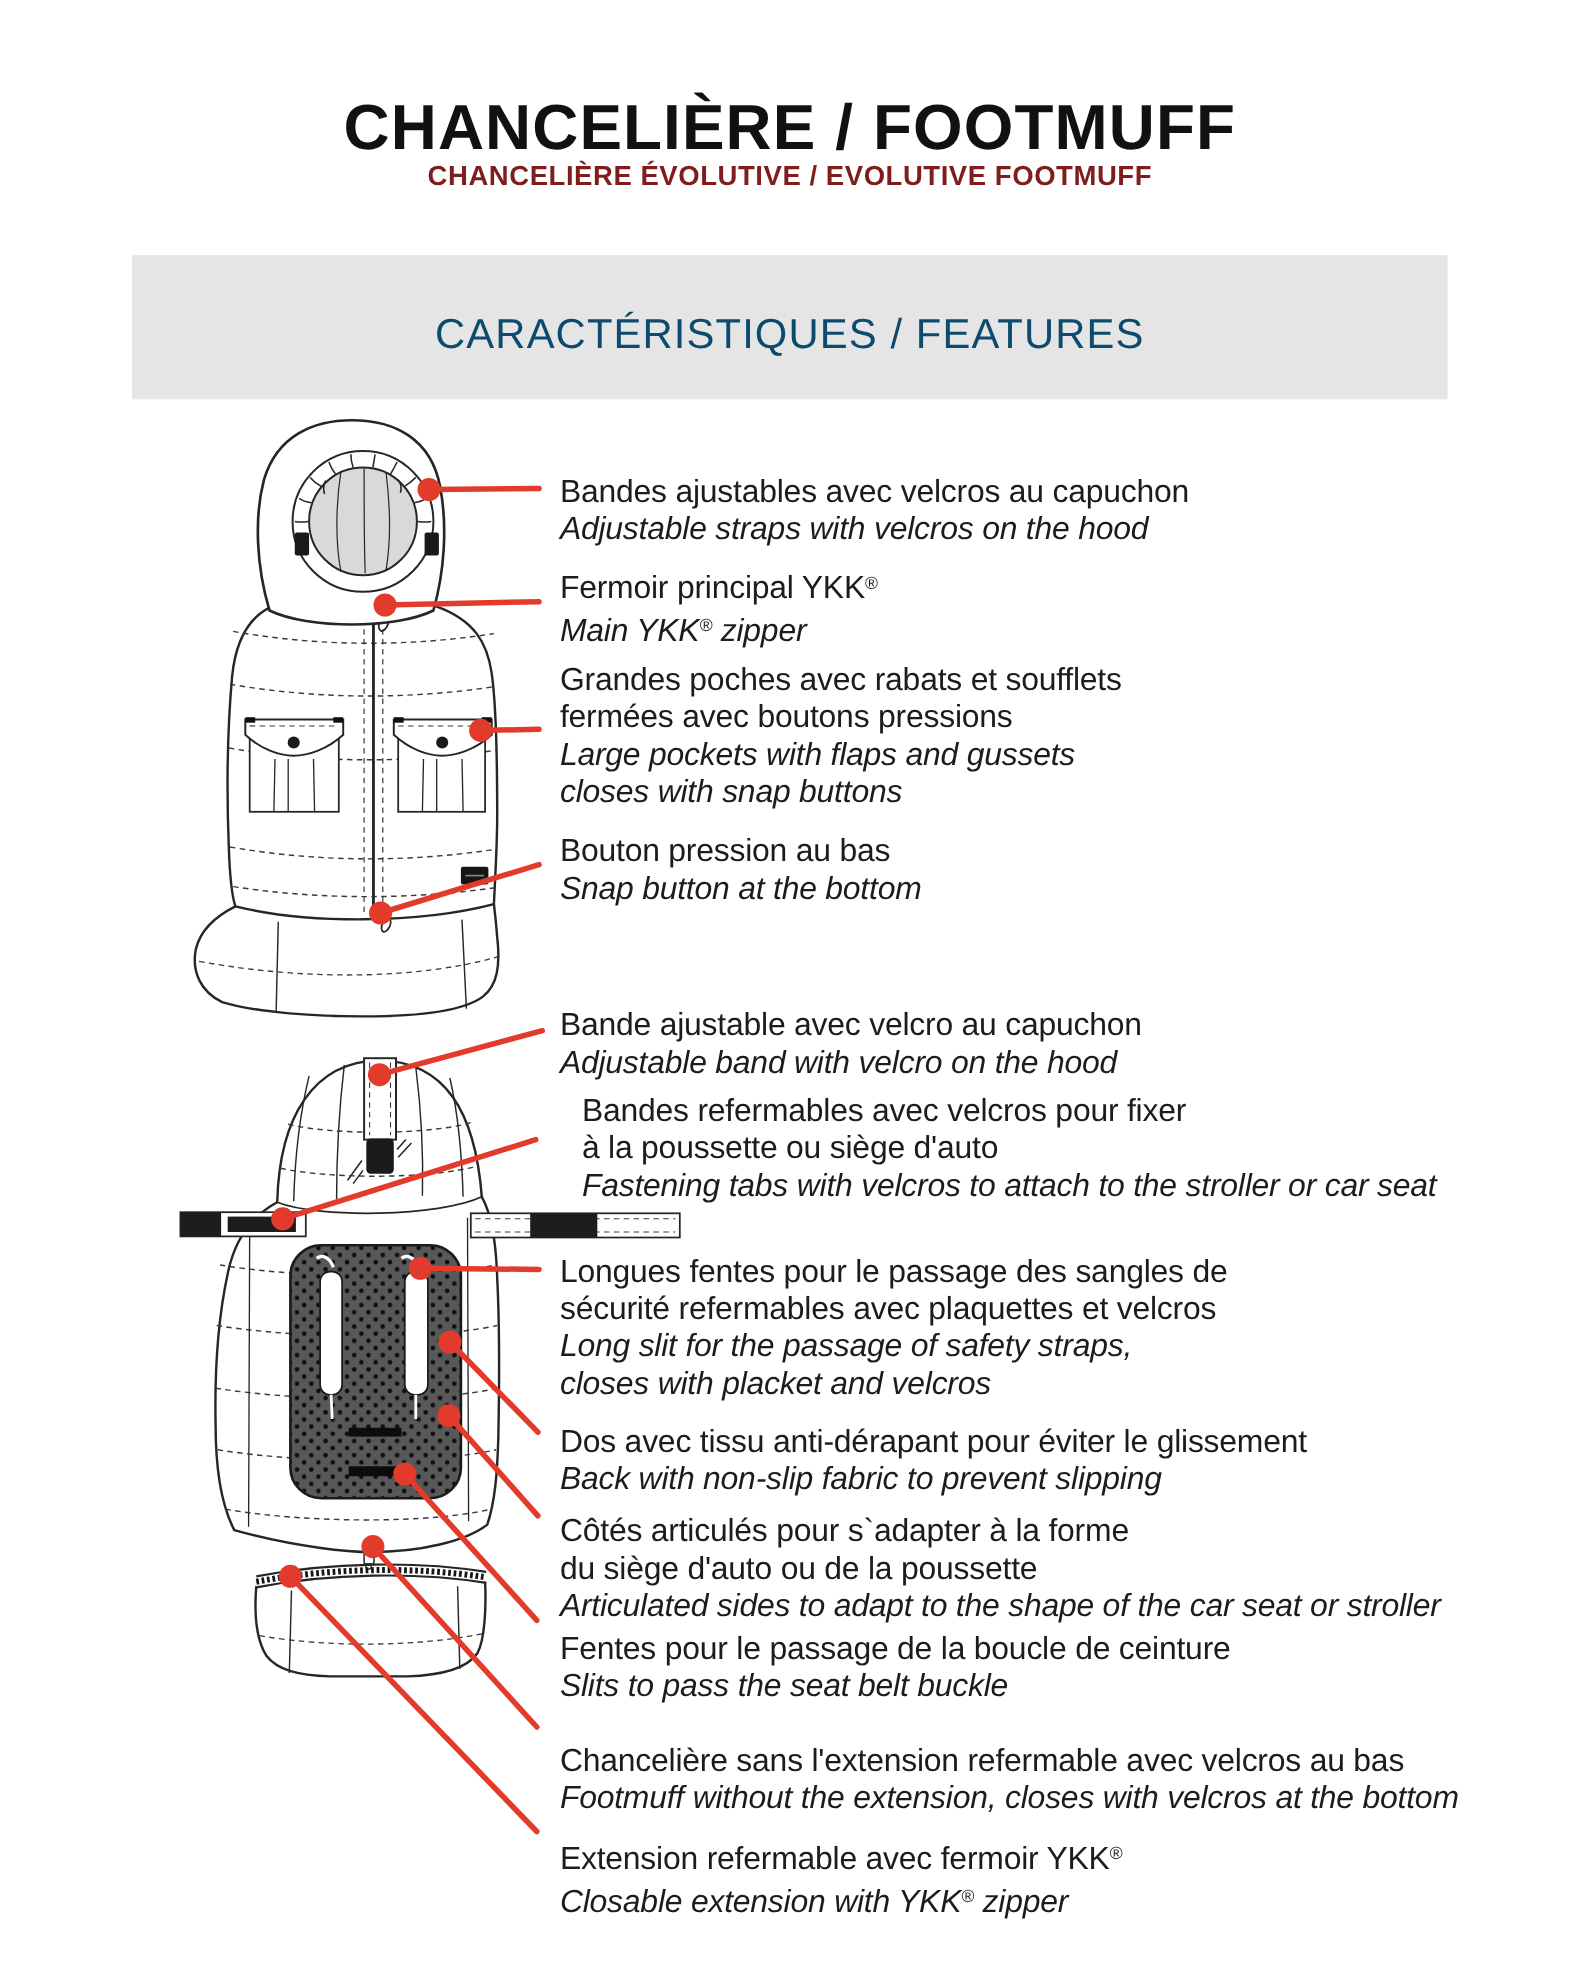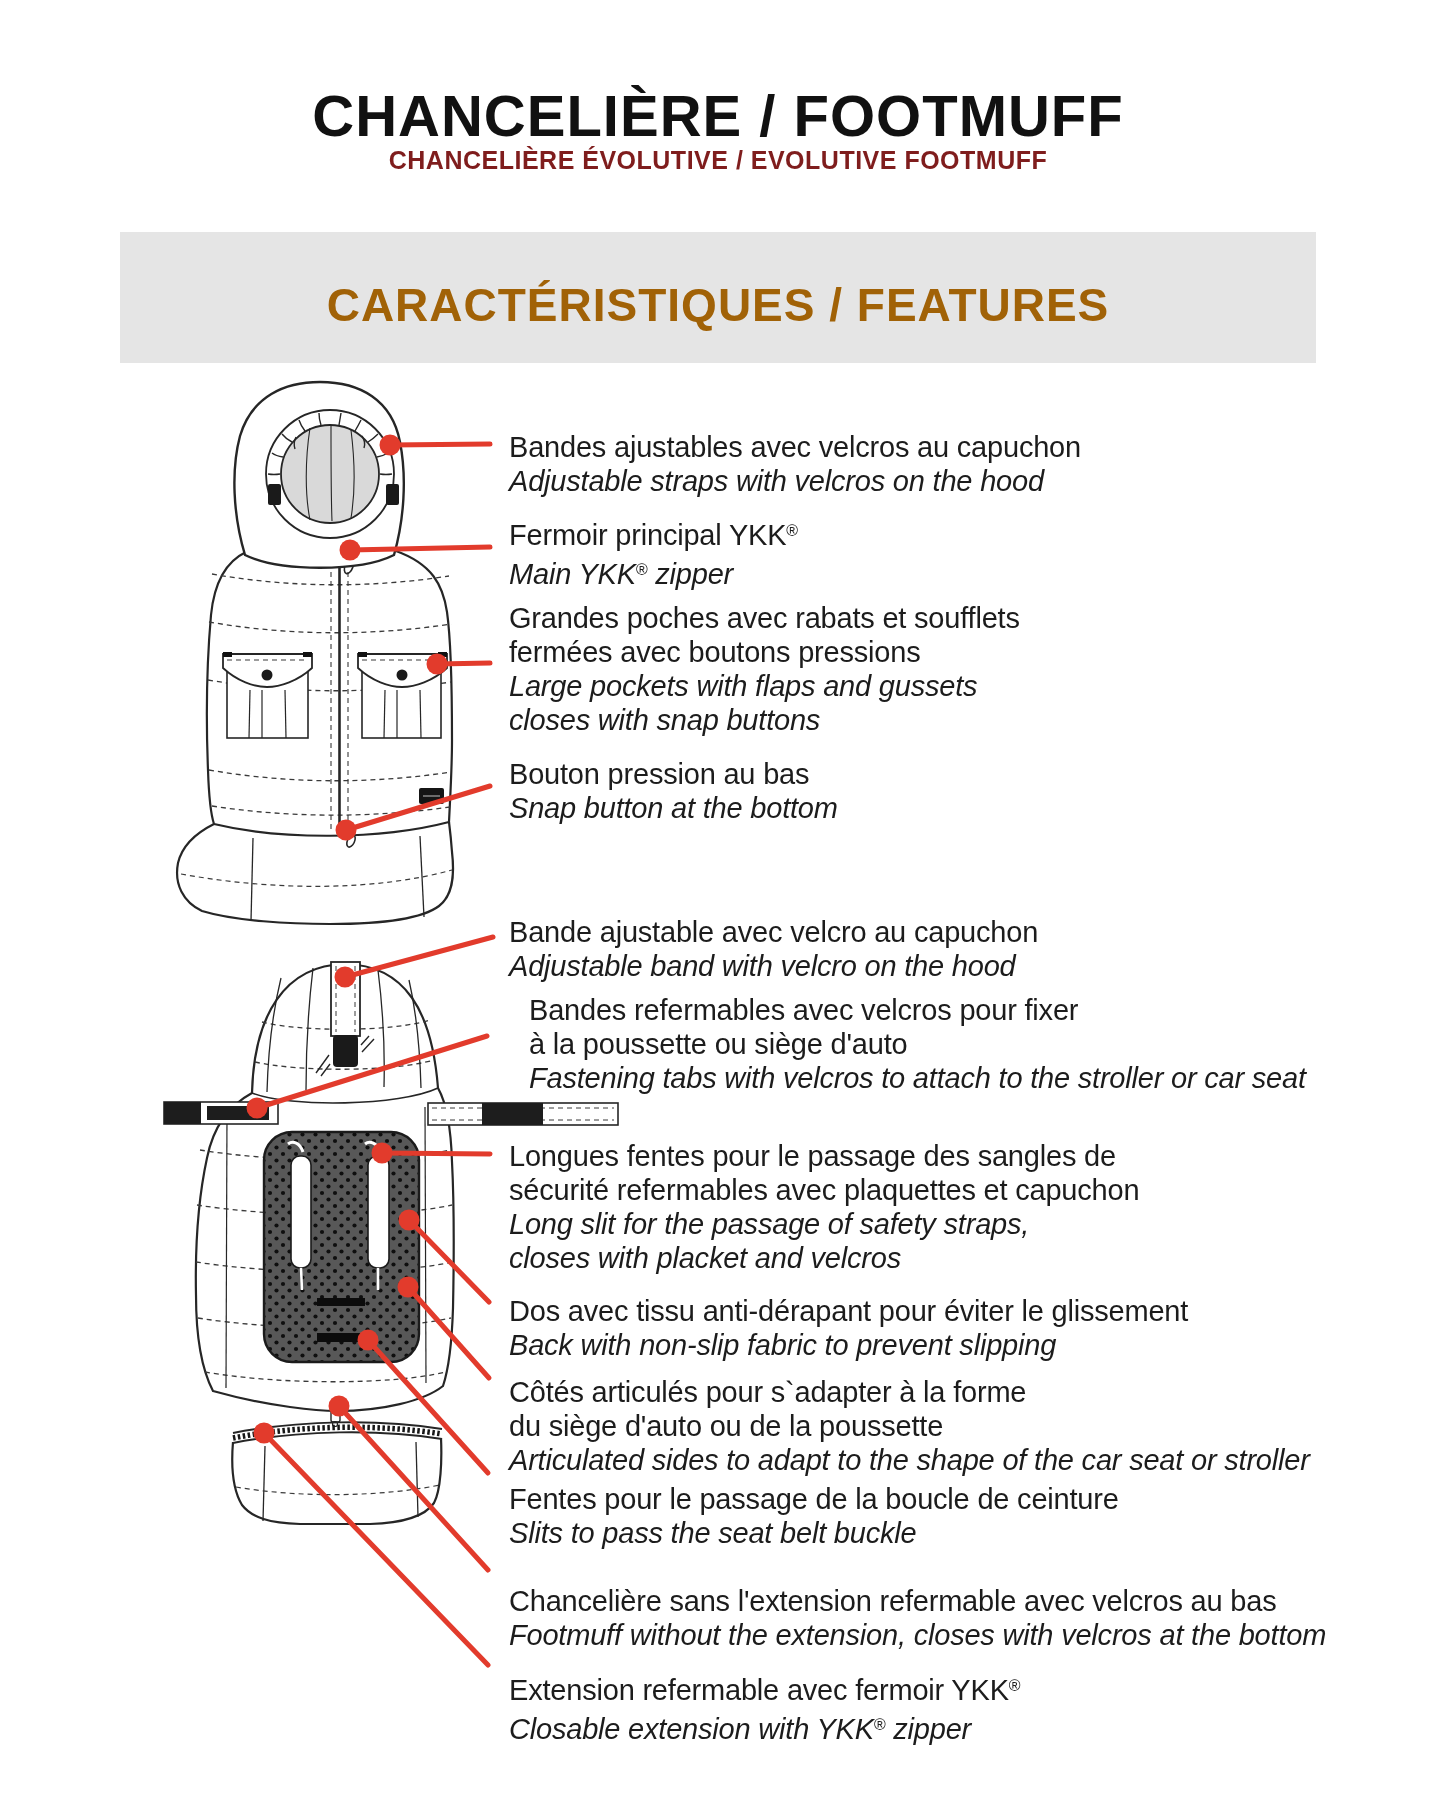--- a/index.html
+++ b/index.html
@@ -18,21 +18,21 @@
   }
   .page-subtitle{
     position:absolute;top:146px;left:0;width:1436px;text-align:center;
     font-size:25px;font-weight:700;letter-spacing:0.5px;color:#7f1d1d;
   }
   .banner{
     position:absolute;top:232px;left:120px;width:1196px;height:131px;
     background:var(--banner_bg);display:flex;align-items:center;justify-content:center;
   }
   .banner-heading{
-    font-size:46px;font-weight:700;letter-spacing:1px;color:#a16207;
+    font-size:38px;font-weight:400;letter-spacing:1px;color:#0c4a6e;
     padding-top:14px;
   }
   #art{position:absolute;top:0;left:0;width:1440px;height:1800px;}
   #callouts{position:absolute;top:0;left:0;width:1440px;height:1800px;}
   .callout{position:absolute;left:509px;width:900px;}
   .cline{
     font-size:29px;line-height:34px;letter-spacing:-0.2px;color:var(--ink);
     white-space:nowrap;
   }
   .cline.it{font-style:italic;}
@@ -271,21 +271,21 @@
       <div class="cline">Bande ajustable avec velcro au capuchon</div>
       <div class="cline it">Adjustable band with velcro on the hood</div>
     </div>
     <div class="callout" style="top: 993px; margin-left: 20px;">
       <div class="cline">Bandes refermables avec velcros pour fixer</div>
       <div class="cline">à la poussette ou siège d'auto</div>
       <div class="cline it">Fastening tabs with velcros to attach to the stroller or car seat</div>
     </div>
     <div class="callout" style="top: 1139px;">
       <div class="cline">Longues fentes pour le passage des sangles de</div>
-      <div class="cline">sécurité refermables avec plaquettes et capuchon</div>
+      <div class="cline">sécurité refermables avec plaquettes et velcros</div>
       <div class="cline it">Long slit for the passage of safety straps,</div>
       <div class="cline it">closes with placket and velcros</div>
     </div>
     <div class="callout" style="top: 1294px;">
       <div class="cline">Dos avec tissu anti-dérapant pour éviter le glissement</div>
       <div class="cline it">Back with non-slip fabric to prevent slipping</div>
     </div>
     <div class="callout" style="top: 1375px;">
       <div class="cline">Côtés articulés pour s`adapter à la forme</div>
       <div class="cline">du siège d'auto ou de la poussette</div>

